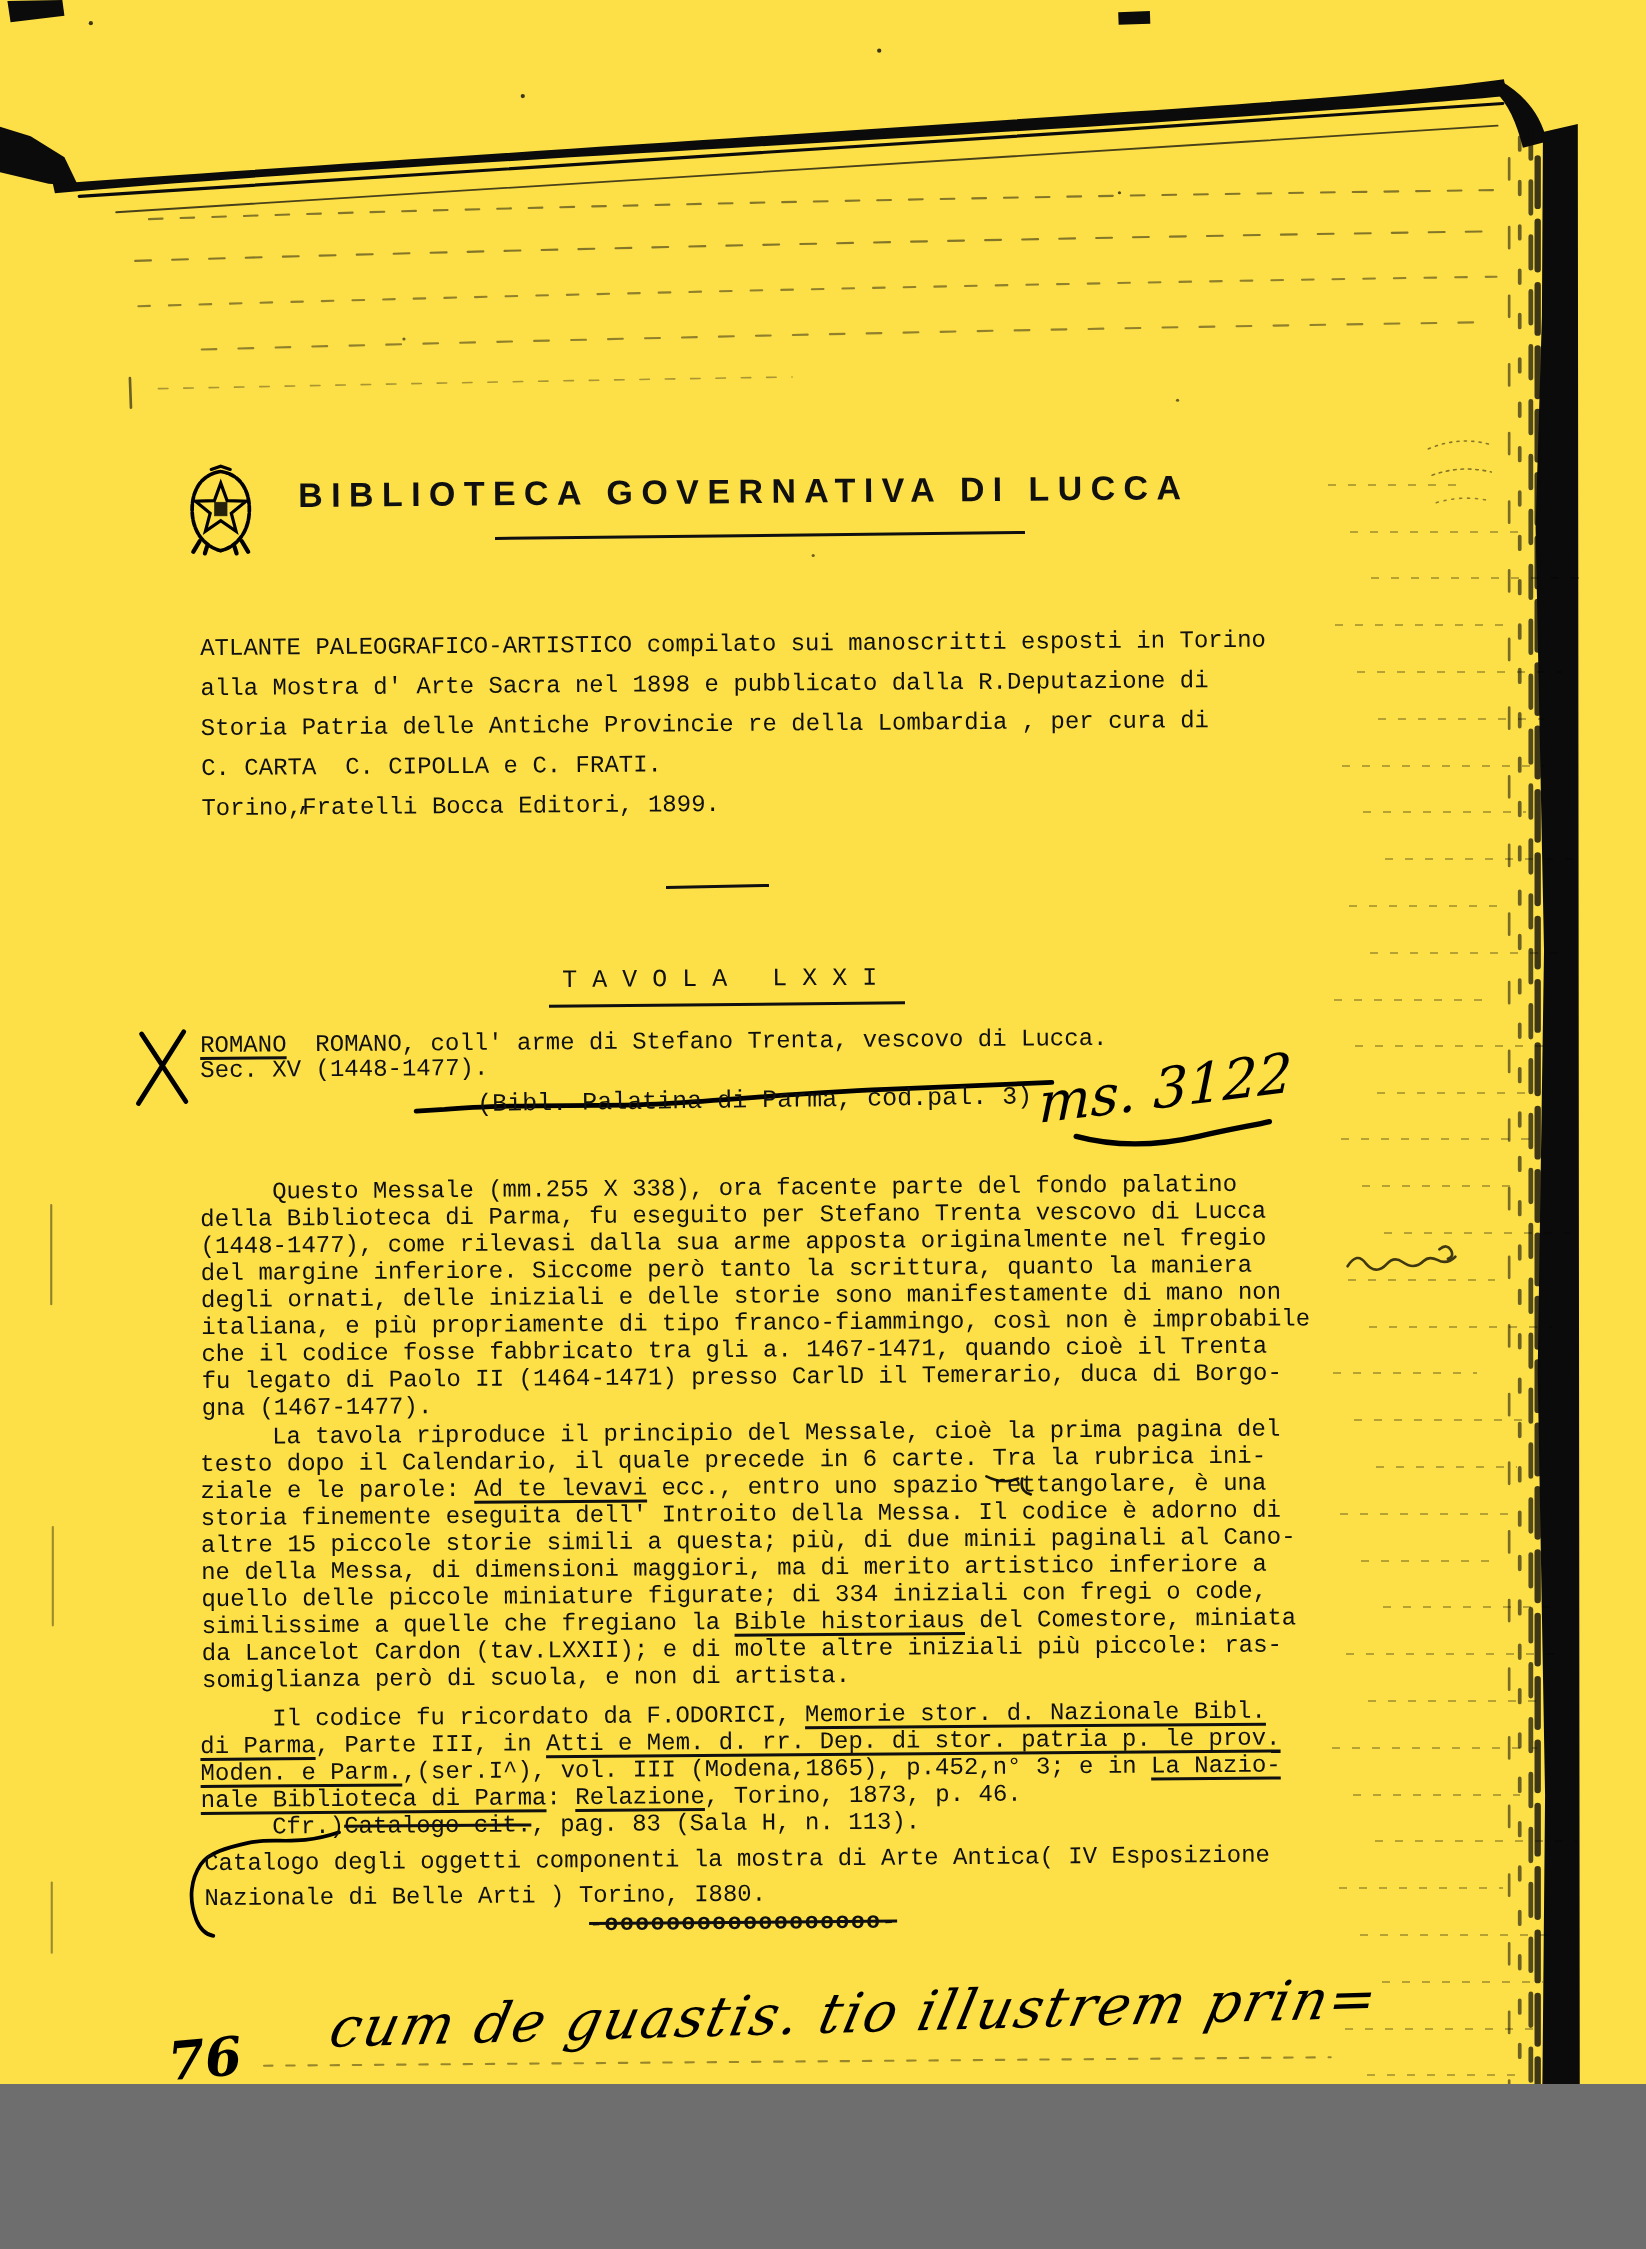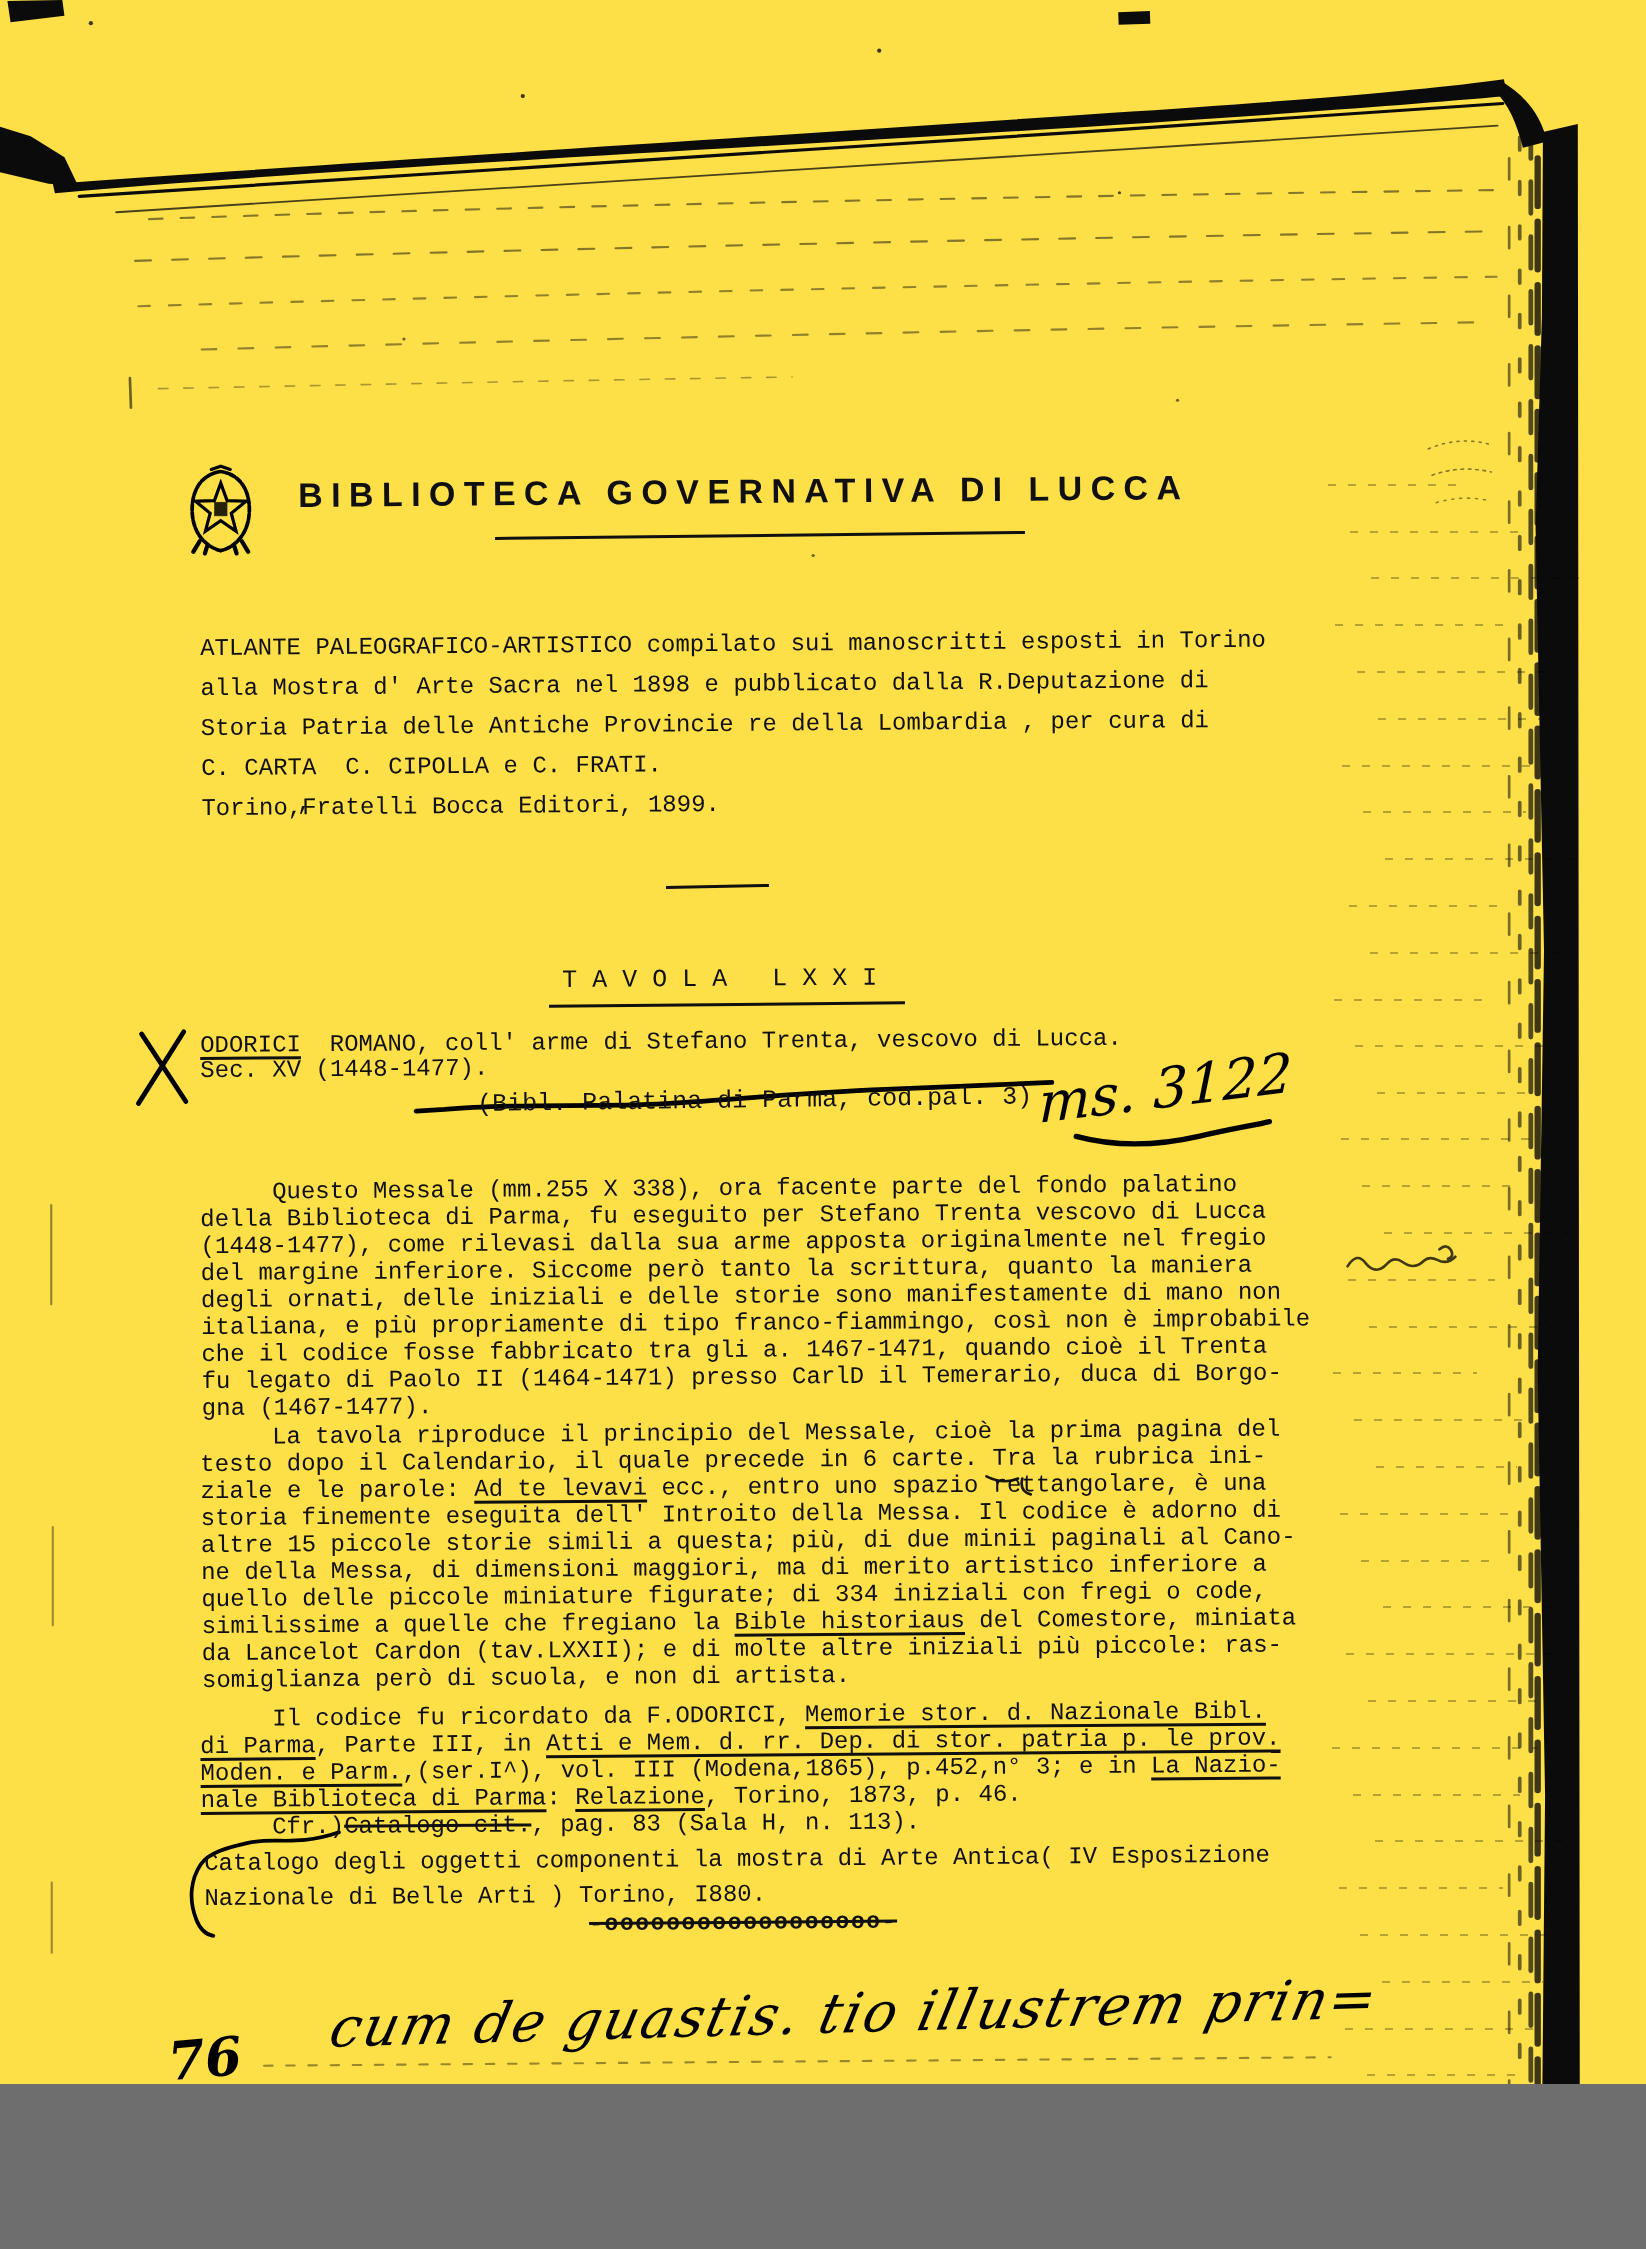--- a/index.html
+++ b/index.html
@@ -112,21 +112,21 @@
   <div class="title-underline"></div>
 
   <div class="tw b-imprint"><div class="tline"><span>ATLANTE PALEOGRAFICO-ARTISTICO compilato sui manoscritti esposti in Torino</span></div><div class="tline"><span>alla Mostra d' Arte Sacra nel 1898 e pubblicato dalla R.Deputazione di</span></div><div class="tline"><span>Storia Patria delle Antiche Provincie re della Lombardia , per cura di</span></div><div class="tline"><span>C. CARTA  C. CIPOLLA e C. FRATI.</span></div><div class="tline"><span>Torino,Fratelli Bocca Editori, 1899.</span></div></div>
   <div class="inserted-comma">,</div>
 
   <div class="divider-short"></div>
 
   <div class="tw b-plate">T A V O L A   L X X I</div>
   <div class="plate-underline"></div>
 
-  <div class="tw b-entry"><div class="tline"><span class="u uu">ODORICI</span><span>  ROMANO, coll' arme di Stefano Trenta, vescovo di Lucca.</span></div><div class="tline"><span>Sec. XV (1448-1477).</span></div></div>
+  <div class="tw b-entry"><div class="tline"><span class="u uu">ROMANO</span><span>  ROMANO, coll' arme di Stefano Trenta, vescovo di Lucca.</span></div><div class="tline"><span>Sec. XV (1448-1477).</span></div></div>
   <div class="tw b-shelfmark">(Bibl. Palatina di Parma, cod.pal. 3)</div>
   <div class="hand hw-shelfmark">ms. 3122</div>
 
   <div class="tw b-p1"><div class="tline"><span>     Questo Messale (mm.255 X 338), ora facente parte del fondo palatino</span></div><div class="tline"><span>della Biblioteca di Parma, fu eseguito per Stefano Trenta vescovo di Lucca</span></div><div class="tline"><span>(1448-1477), come rilevasi dalla sua arme apposta originalmente nel fregio</span></div><div class="tline"><span>del margine inferiore. Siccome però tanto la scrittura, quanto la maniera</span></div><div class="tline"><span>degli ornati, delle iniziali e delle storie sono manifestamente di mano non</span></div><div class="tline"><span>italiana, e più propriamente di tipo franco-fiammingo, così non è improbabile</span></div><div class="tline"><span>che il codice fosse fabbricato tra gli a. 1467-1471, quando cioè il Trenta</span></div><div class="tline"><span>fu legato di Paolo II (1464-1471) presso CarlD il Temerario, duca di Borgo-</span></div><div class="tline"><span>gna (1467-1477).</span></div></div>
   <div class="tw b-p2"><div class="tline"><span>     La tavola riproduce il principio del Messale, cioè la prima pagina del</span></div><div class="tline"><span>testo dopo il Calendario, il quale precede in 6 carte. Tra la rubrica ini-</span></div><div class="tline"><span>ziale e le parole: </span><span class="u uu">Ad te levavi</span><span> ecc., entro uno spazio rettangolare, è una</span></div><div class="tline"><span>storia finemente eseguita dell' Introito della Messa. Il codice è adorno di</span></div><div class="tline"><span>altre 15 piccole storie simili a questa; più, di due minii paginali al Cano-</span></div><div class="tline"><span>ne della Messa, di dimensioni maggiori, ma di merito artistico inferiore a</span></div><div class="tline"><span>quello delle piccole miniature figurate; di 334 iniziali con fregi o code,</span></div><div class="tline"><span>similissime a quelle che fregiano la </span><span class="u uu">Bible historiaus</span><span> del Comestore, miniata</span></div><div class="tline"><span>da Lancelot Cardon (tav.LXXII); e di molte altre iniziali più piccole: ras-</span></div><div class="tline"><span>somiglianza però di scuola, e non di artista.</span></div></div>
   <div class="tw b-p3"><div class="tline"><span>     Il codice fu ricordato da F.ODORICI, </span><span class="u uu">Memorie stor. d. Nazionale Bibl.</span></div><div class="tline"><span class="u uu">di Parma</span><span>, Parte III, in </span><span class="u uu">Atti e Mem. d. rr. Dep. di stor. patria p. le prov.</span></div><div class="tline"><span class="u uu">Moden. e Parm.</span><span>,(ser.I^), vol. III (Modena,1865), p.452,n° 3; e in </span><span class="u uu">La Nazio-</span></div><div class="tline"><span class="u uu">nale Biblioteca di Parma</span><span>: </span><span class="u uu">Relazione</span><span>, Torino, 1873, p. 46.</span></div></div>
 
   <div class="tw b-cfr"><div class="tline"><span>     Cfr.)</span><span class="s">Catalogo cit.</span><span>, pag. 83 (Sala H, n. 113).</span></div></div>
   <div class="tw b-catalog"><div class="tline"><span>Catalogo degli oggetti componenti la mostra di Arte Antica( IV Esposizione</span></div><div class="tline"><span>Nazionale di Belle Arti ) Torino, I880.</span></div></div>
   <div class="tw b-ooo">-oooooooooooooooooo-</div>

